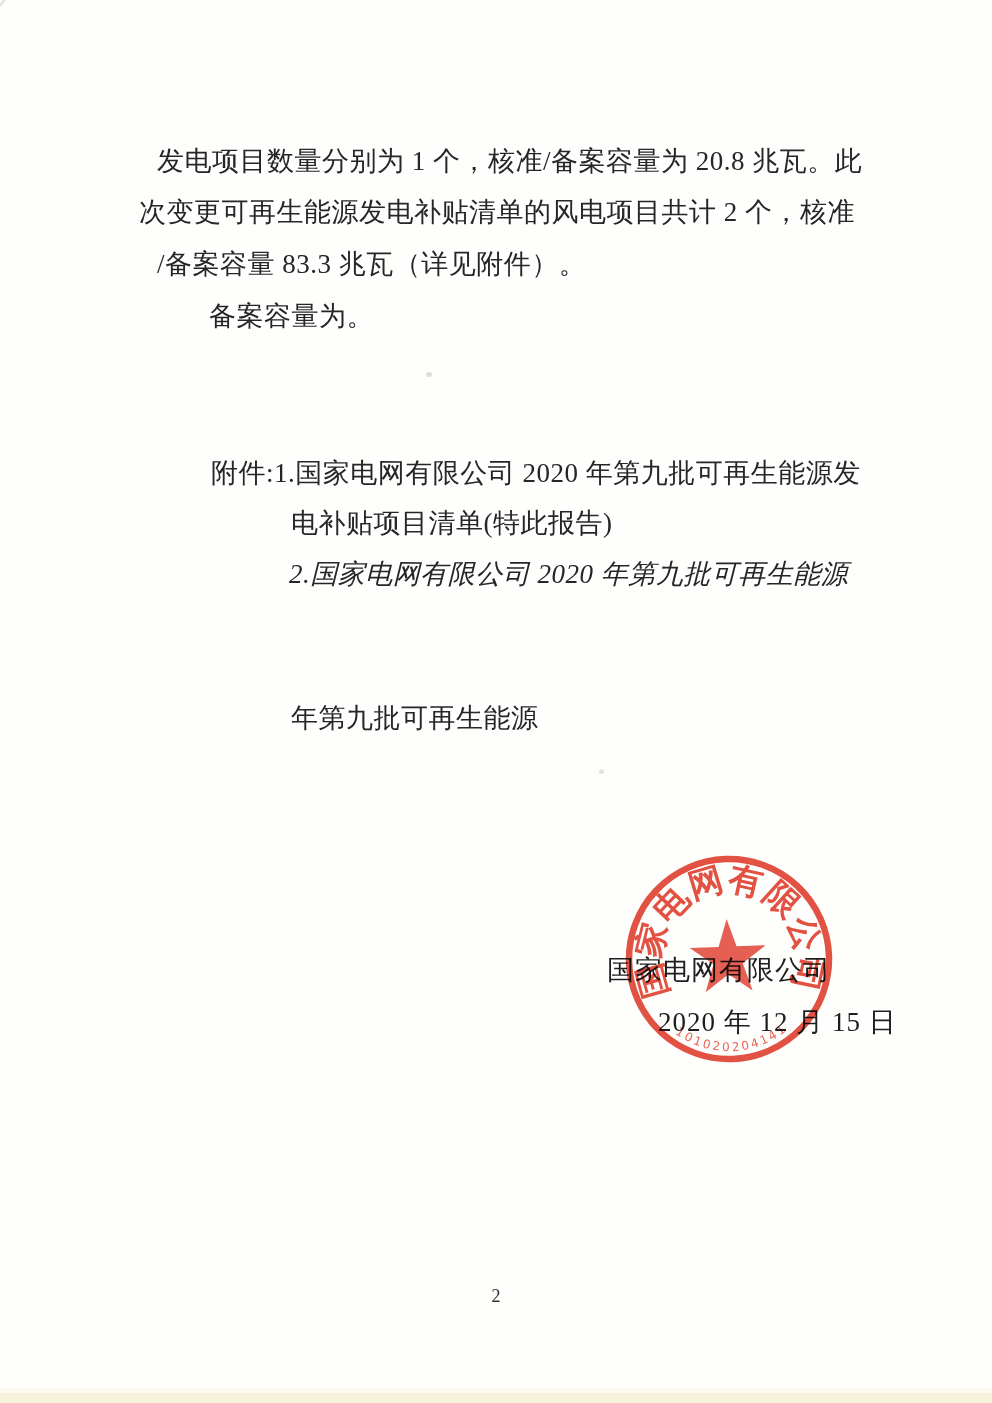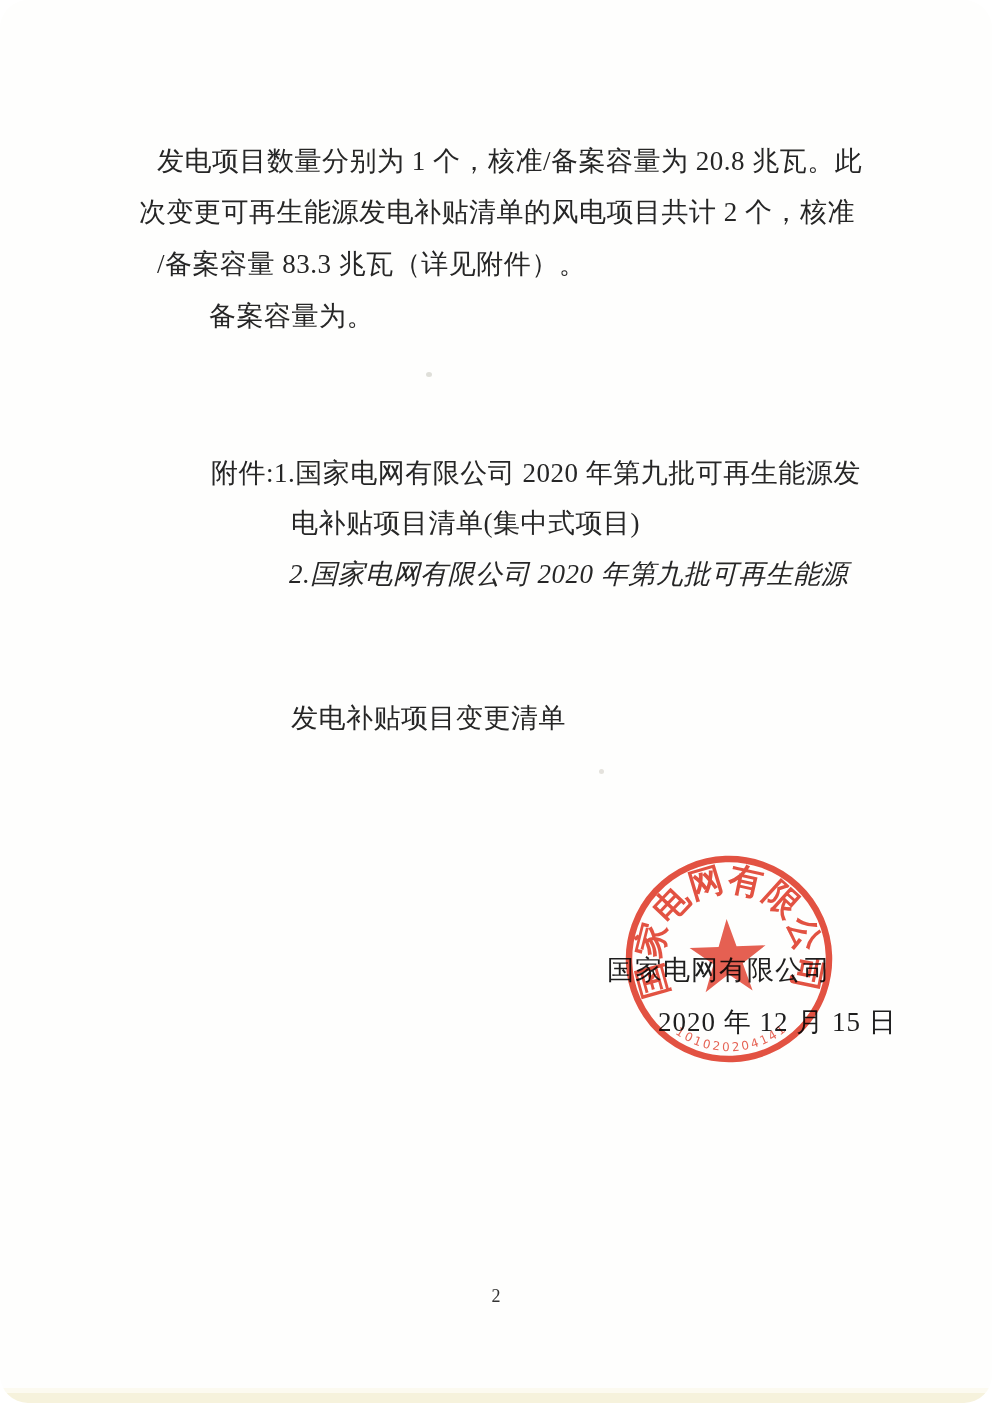--- a/index.html
+++ b/index.html
@@ -9,21 +9,20 @@
   * { margin: 0; padding: 0; box-sizing: border-box; }
   html, body { background: #ffffff; }
   .page {
     position: relative;
     width: 992px;
     height: 1403px;
     background: #fefefd;
     overflow: hidden;
     font-family: "Liberation Serif", "DejaVu Serif", serif;
     color: var(--ink-color);
-    border-radius: 28px;
   }
   .txt-line {
     position: absolute;
     font-size: 27px;
     line-height: 1.12;
     white-space: nowrap;
     color: var(--ink-color);
     letter-spacing: 0.5px;
   }
   .sig-line {
@@ -112,23 +111,23 @@
 
 <div class="page">
 
   <div class="txt-line" style="left:157px; top:146px;">发电项目数量分别为 1 个，核准/备案容量为 20.8 兆瓦。此</div>
   <div class="txt-line" style="left:139px; top:197px;">次变更可再生能源发电补贴清单的风电项目共计 2 个，核准</div>
   <div class="txt-line" style="left:157px; top:249px;">/备案容量 83.3 兆瓦（详见附件）。</div>
 
   <div class="txt-line" style="left:209px; top:301px;">备案容量为。</div>
 
   <div class="txt-line" style="left:211px; top:458px;">附件:1.国家电网有限公司 2020 年第九批可再生能源发</div>
-  <div class="txt-line" style="left:291px; top:508px;">电补贴项目清单(集中式项目)</div>
+  <div class="txt-line" style="left:291px; top:508px;">电补贴项目清单(特此报告)</div>
   <div class="txt-line" style="left:289px; top:559px;font-style:italic;">2.国家电网有限公司 2020 年第九批可再生能源</div>
-  <div class="txt-line" style="left:291px; top:703px;">发电补贴项目变更清单</div>
+  <div class="txt-line" style="left:291px; top:703px;">年第九批可再生能源</div>
 
   <div class="sig-line" style="left:607px; top:955px;">国家电网有限公司</div>
   <div class="sig-line" style="left:638px; top:1007px;margin-left:20px;">2020 年 12 月 15 日</div>
 
   <div class="seal">
     <svg viewBox="0 0 222 222" xmlns="http://www.w3.org/2000/svg">
       <defs>
         <path id="arcTop" d="M 46,130.9 A 68,68 0 1 1 176,130.9" fill="none"></path>
         <path id="arcBottom" d="M 42.6,172.6 A 92,92 0 0 0 179.4,172.6" fill="none"></path>
       </defs>

